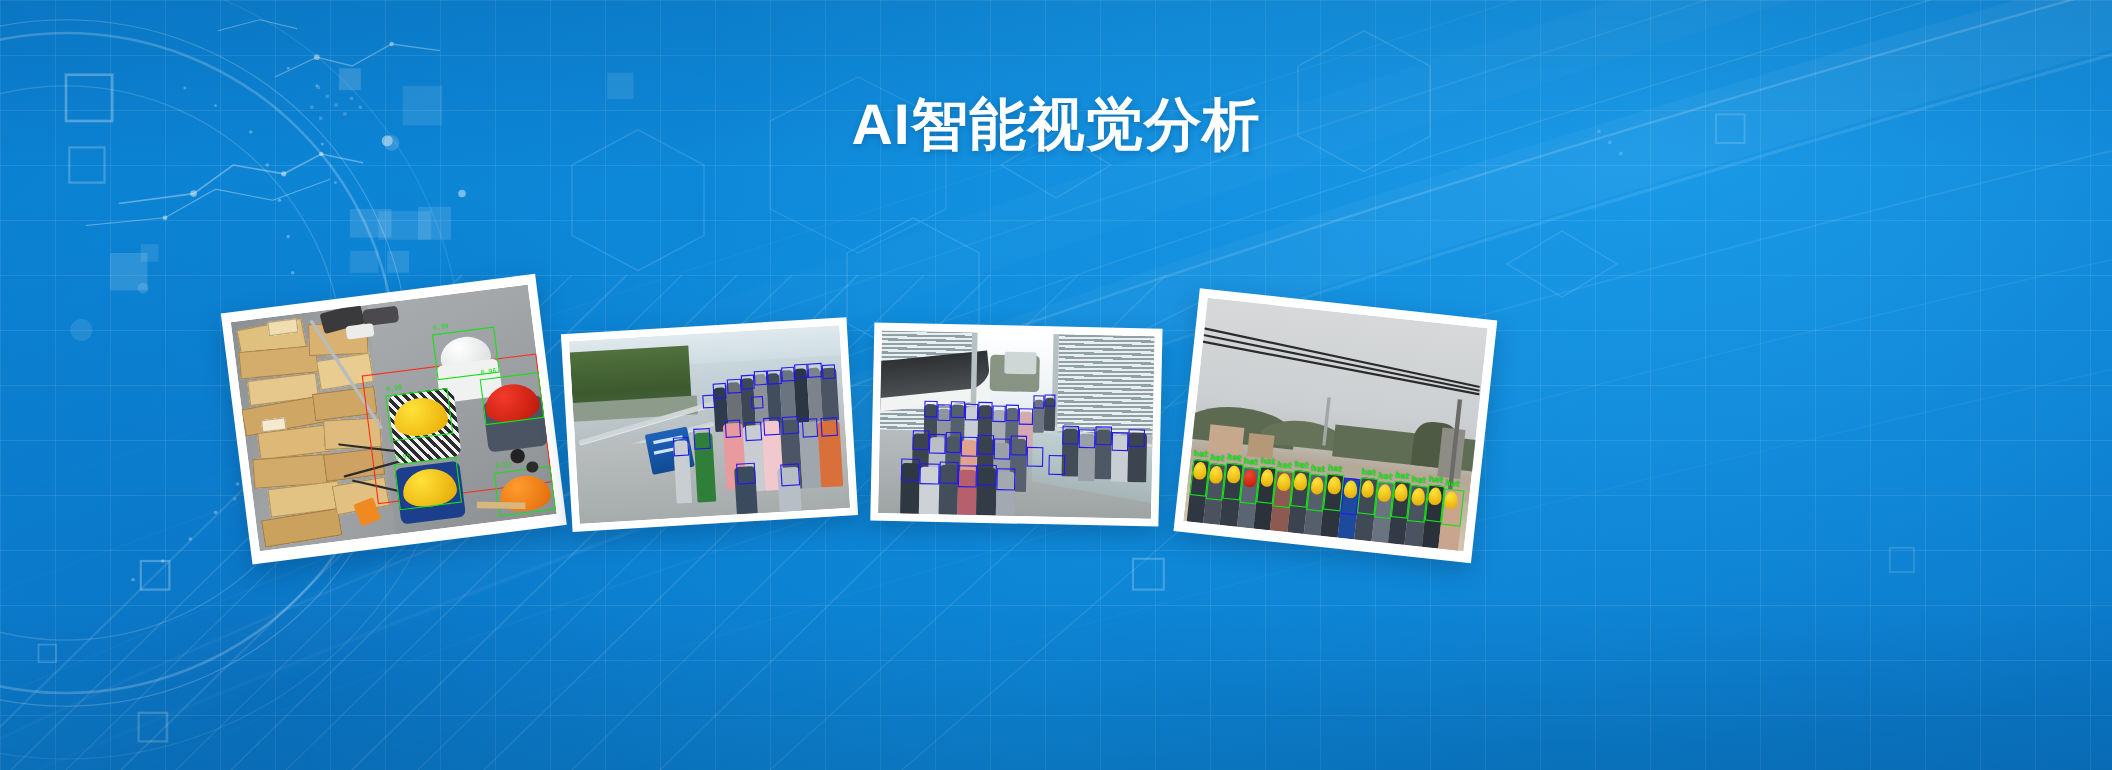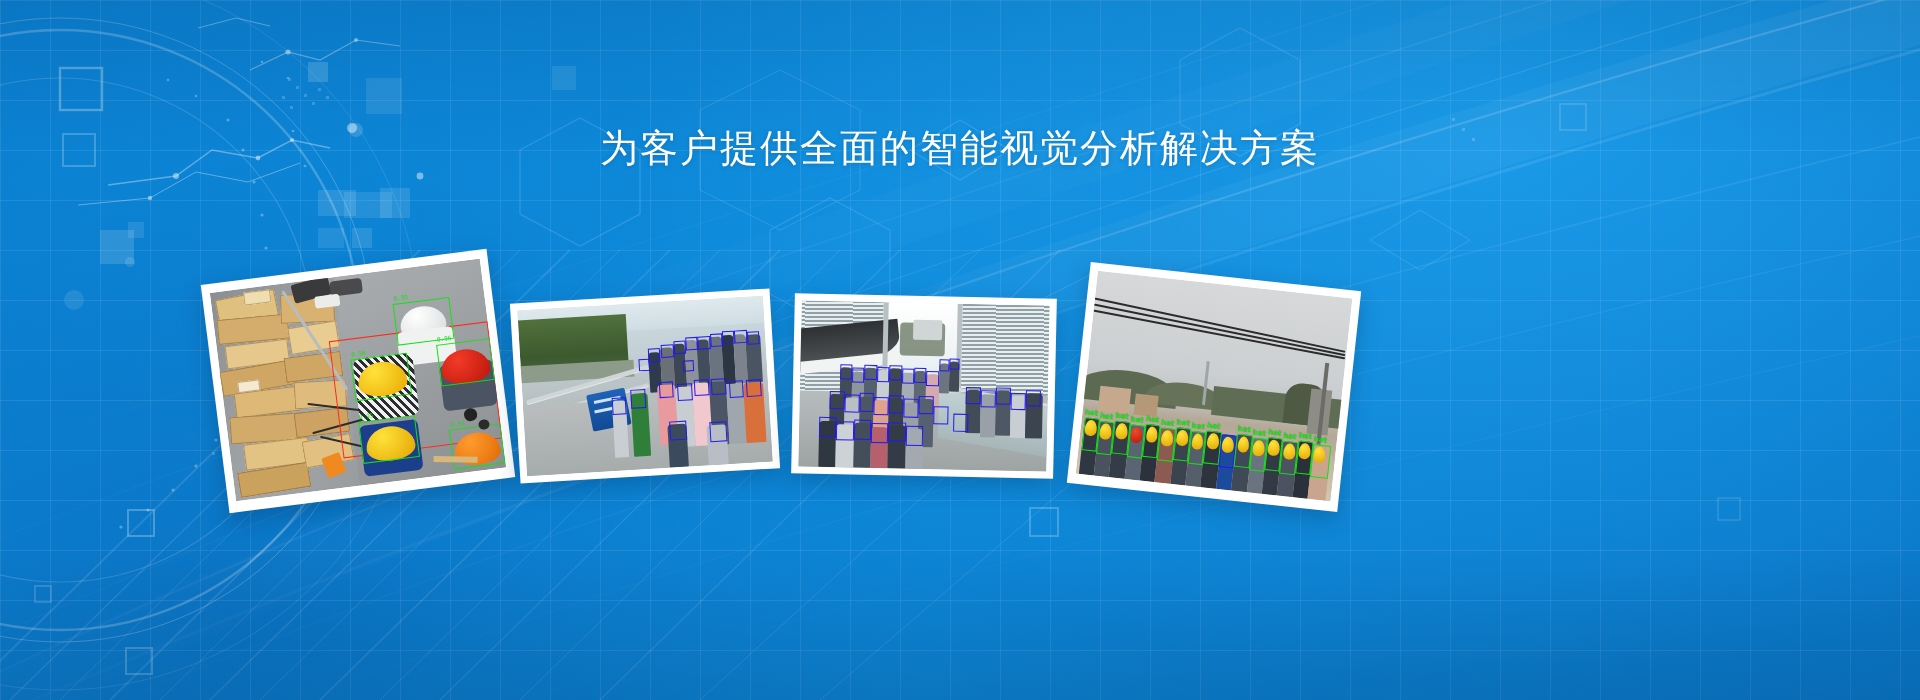--- a/index.html
+++ b/index.html
@@ -269,21 +269,21 @@
         <rect x="268" y="366" width="3" height="3"></rect>
       <rect x="1452" y="118" width="3" height="3"></rect>
         <rect x="1462" y="128" width="3" height="3"></rect>
       <rect x="1472" y="138" width="3" height="3"></rect>
     </g>
   </svg>
 
   <div class="bg-layer vignette"></div>
 
   <div class="text-block">
-    <p class="subtitle">为客户提供全面的智能视觉分析解决方案</p>
+    <h1 class="title">AI智能视觉分析</h1>
   </div>
 
   <div class="strip">
 
     <div class="card" id="card-1">
       <div class="inner">
         <div class="p1">
           <div class="floor"></div>
 
           <div class="boxpile" style="left:2%;top:3%;width:22%;height:13%;background:#e0c07f;transform:rotate(-4deg);"></div>

